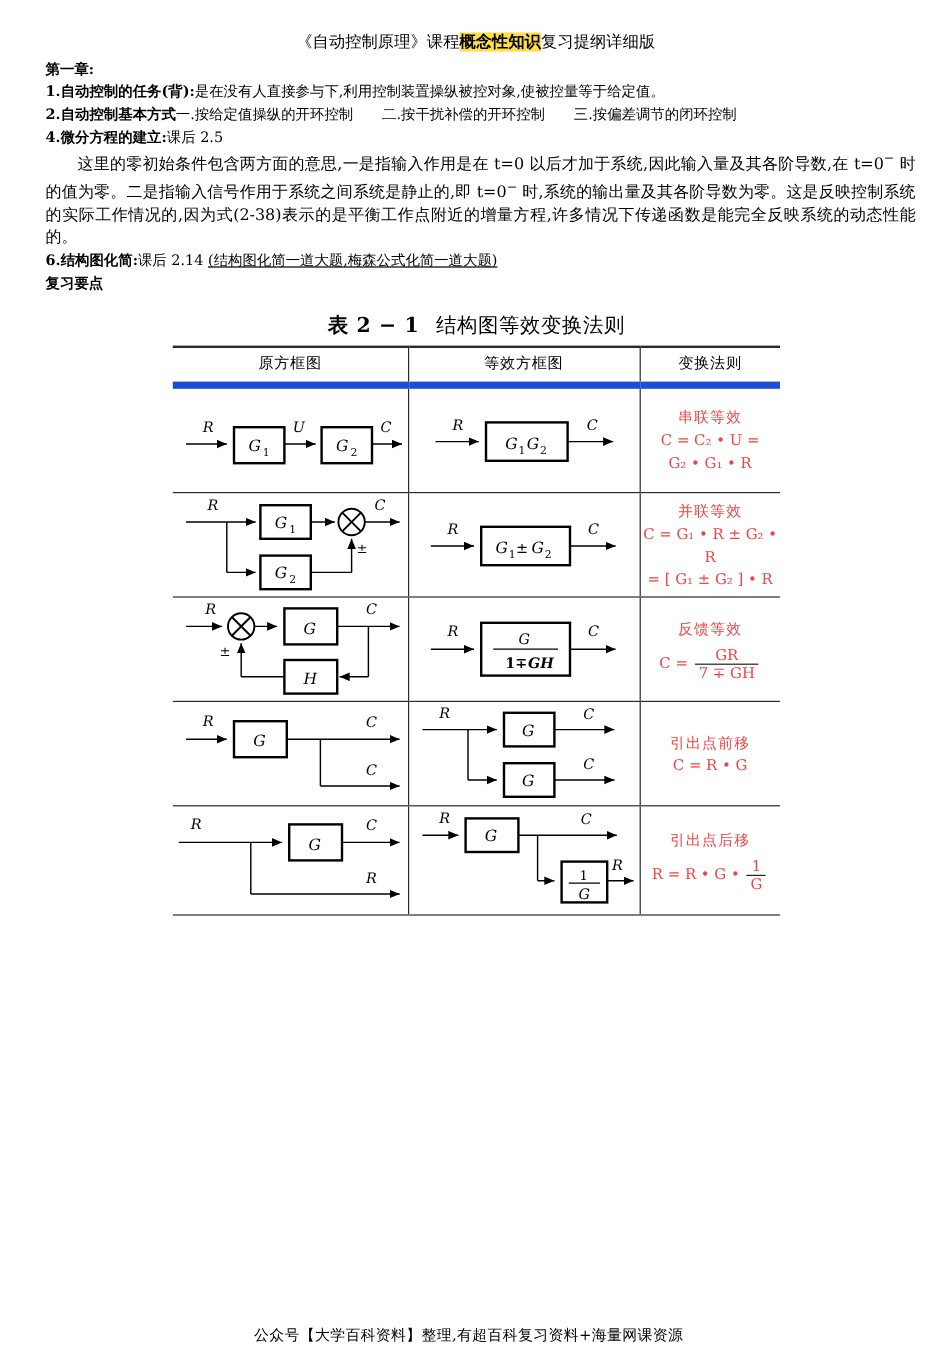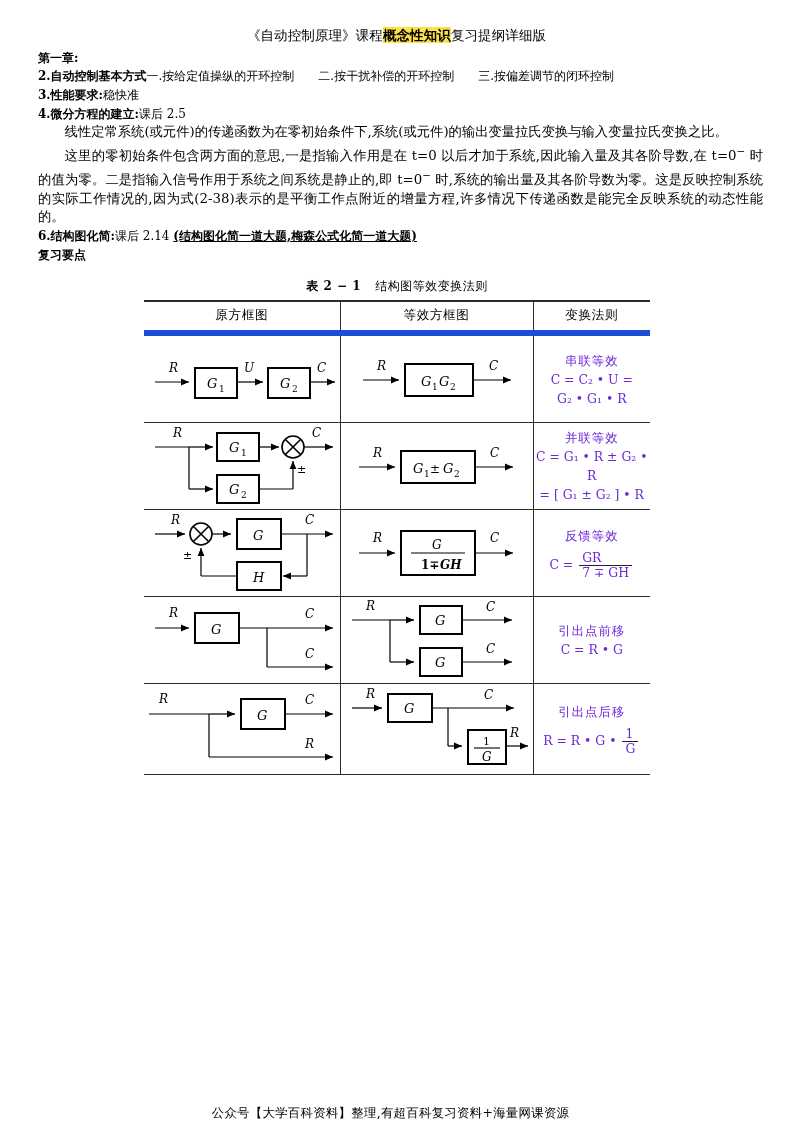--- a/index.html
+++ b/index.html
@@ -51,37 +51,37 @@
     font-size: 13.3px;
     line-height: 18.6px;
     text-align: justify;
     text-justify: inter-ideograph;
   }
   .para.indent {
     text-indent: 2em;
   }
   b.hd { font-weight: bold; }
   .ul-strong {
-    font-weight: bold;
+    font-weight: normal;
     text-decoration: underline;
   }
   .sup-minus {
     font-size: 0.78em;
     vertical-align: super;
   }
 
   
   .table-wrap {
     margin-top: 14px;
     width: 506px;
     margin-left: 144px;
   }
   .table-caption {
     text-align: center;
-    font-size: 12px;
+    font-size: 17px;
     margin-bottom: 5px;
     letter-spacing: 0.5px;
   }
   .table-caption .capnum { font-weight: bold; }
   .table-caption .captxt { margin-left: 14px; }
 
   table.eqtable {
     border-collapse: collapse;
     width: 506px;
     table-layout: fixed;
@@ -110,33 +110,33 @@
   table.eqtable tbody tr.last-row td { border-bottom: 1.6px solid #2b2b2b; }
   table.eqtable tbody tr.gap-row td {
     border-top: 1.8px solid #8c8c8c;
     height: 90px;
   }
 
   .rule-cell {
     text-align: center;
     font-size: 12.4px;
     line-height: 19px;
-    color: #6d28d9;
+    color: #ef4444;
     padding: 2px 4px;
   }
   .rule-cell .rname { letter-spacing: 1px; }
   .rule-cell .rmath {
     font-family: "DejaVu Serif", "Liberation Serif", serif;
   }
 
   
   .frac {
     display: inline-block;
     vertical-align: middle;
-    text-align: left;
+    text-align: center;
     line-height: 1.12;
     margin: 0 2px;
   }
   .frac .num { display: block; padding: 0 3px; }
   .frac .den {
     display: block;
     border-top: 1.1px solid #222;
     padding: 0 3px;
   }
   .dwrap { display:flex; align-items:center; justify-content:center; height:86px; }
@@ -161,36 +161,35 @@
   <div class="doc-title">
     <span>《自动控制原理》课程</span><span class="hl">概念性知识</span><span>复习提纲详细版</span>
   </div>
 
   <div class="body-col">
 
     <div class="line">
       <b class="hd">第一章:</b>
     </div>
 
+    <div class="line">
+      <b class="hd">1.自动控制的任务(背):</b><span>是在没有人直接参与下,利用控制装置操纵被控对象,使被控量等于给定值。</span>
+    </div>
 
     <div class="line">
       <b class="hd">2.自动控制基本方式</b><span>一.按给定值操纵的开环控制　　二.按干扰补偿的开环控制　　三.按偏差调节的闭环控制</span>
     </div>
 
-    <div class="line">
-      <b class="hd">3.性能要求:</b><span>稳快准</span>
-    </div>
 
 
     <div class="line">
       <b class="hd">4.微分方程的建立:</b><span>课后 2.5</span>
     </div>
 
 
-    <div class="para indent">线性定常系统(或元件)的传递函数为在零初始条件下,系统(或元件)的输出变量拉氏变换与输入变量拉氏变换之比。</div>
 
     <div class="para indent">
       <span>这里的零初始条件包含两方面的意思,一是指输入作用是在 t=0 以后才加于系统,因此输入量及其各阶导数,在 t=</span><span>0</span><span class="sup-minus">−</span><span> 时的值为零。二是指输入信号作用于系统之间系统是静止的,即 t=</span><span>0</span><span class="sup-minus">−</span><span> 时,系统的输出量及其各阶导数为零。这是反映控制系统的实际工作情况的,因为式(2-38)表示的是平衡工作点附近的增量方程,许多情况下传递函数是能完全反映系统的动态性能的。</span>
     </div>
 
     <div class="line">
       <b class="hd">6.结构图化简:</b><span>课后 2.14</span>
       <span class="ul-strong">(结构图化简一道大题,梅森公式化简一道大题)</span>
     </div>
 

